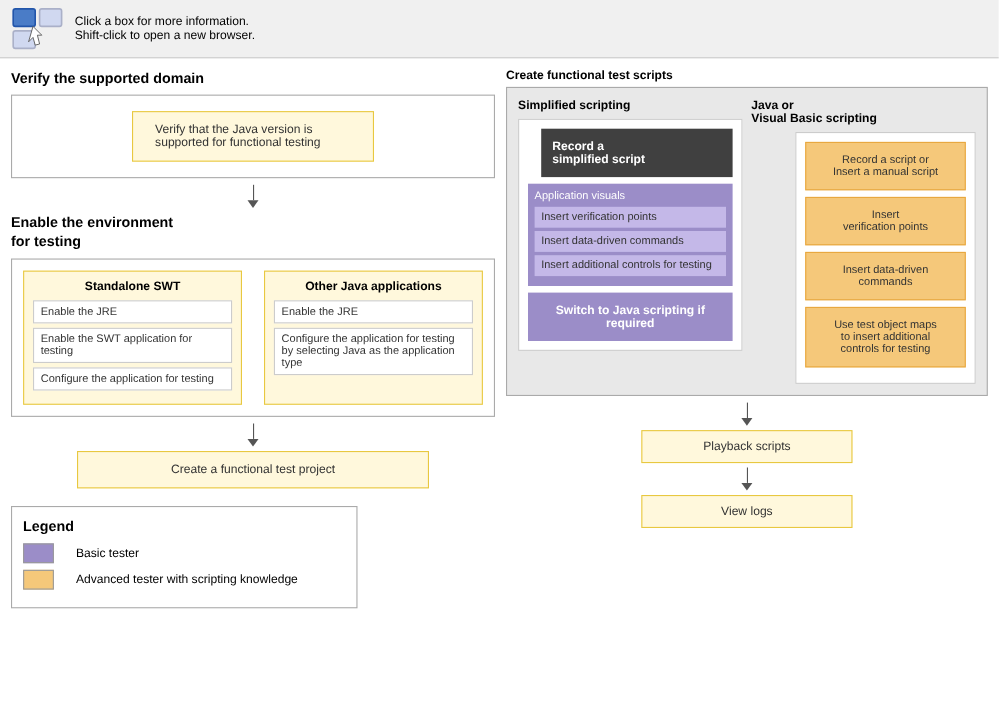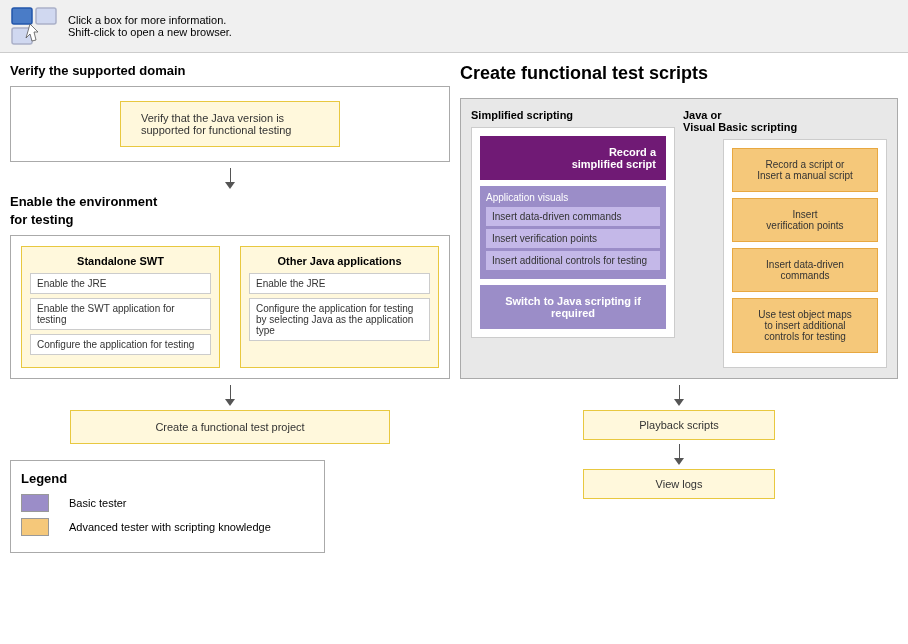--- a/index.html
+++ b/index.html
@@ -32,29 +32,29 @@
     
     .legend { border: 1px solid #aaa; padding: 10px; margin-top: 10px; width: 315px; }
     .legend-title { font-weight: bold; font-size: 13px; margin-bottom: 8px; }
     .legend-item { display: flex; align-items: center; gap: 20px; margin-bottom: 6px; font-size: 11px; }
     .legend-swatch { width: 28px; height: 18px; border: 1px solid #999; flex-shrink: 0; }
     .legend-swatch-purple { background: #9b8dc8; }
     .legend-swatch-orange { background: #f5c87a; }
 
     
     .right-panel { flex: 1; }
-    .right-title { font-size: 18px; font-weight: bold; color: #000; margin-bottom: 14px; }
+    .right-title { font-size: 11px; font-weight: bold; color: #000; margin-bottom: 4px; }
     .create-scripts-area { border: 1px solid #aaa; padding: 10px; background: #e8e8e8; margin-bottom: 6px; }
     .scripts-cols { display: flex; gap: 8px; }
     .script-col { flex: 1; }
     .script-col-title { font-weight: bold; font-size: 11px; margin-bottom: 6px; color: #000; }
 
     
     .simplified { background: #fff; border: 1px solid #ccc; padding: 8px; }
-    .s-box-purple { background: #701a75; color: #fff; padding: 10px; text-align: right; font-size: 11px; margin-bottom: 6px; font-weight: bold; }
+    .s-box-purple { background: #404040; color: #fff; padding: 10px; text-align: left; font-size: 11px; margin-bottom: 6px; font-weight: bold; margin-left: 12px; }
     .s-box-visuals { background: #9b8dc8; padding: 6px; margin-bottom: 6px; }
     .s-box-visuals-title { color: #fff; font-size: 10px; margin-bottom: 4px; }
     .s-inner-box { background: #c4b8e8; padding: 4px 6px; margin-bottom: 3px; font-size: 10px; color: #333; }
     .s-box-switch { background: #9b8dc8; color: #fff; padding: 10px; text-align: center; font-size: 11px; font-weight: bold; }
 
     
     .jvb-col { background: #fff; border: 1px solid #ccc; padding: 8px; margin-left: 40px; }
     .jvb-box-orange { background: #f5c87a; border: 1px solid #e8a840; padding: 10px; text-align: center; font-size: 10px; color: #333; margin-bottom: 6px; }
     .playback-box { background: #fff8dc; border: 1px solid #e8c840; padding: 8px 20px; text-align: center; font-size: 11px; color: #333; width: 192px; margin: 2px 0; }
     .vert-line { width: 1px; height: 14px; background: #555; }
@@ -146,22 +146,22 @@
 
     <div class="create-scripts-area">
       <div class="scripts-cols">
 
         <div class="script-col">
           <div class="script-col-title">Simplified scripting</div>
           <div class="simplified">
             <div class="s-box-purple">Record a<br>simplified script</div>
             <div class="s-box-visuals">
               <div class="s-box-visuals-title">Application visuals</div>
+              <div class="s-inner-box">Insert verification points</div>
               <div class="s-inner-box">Insert data-driven commands</div>
-              <div class="s-inner-box">Insert verification points</div>
               <div class="s-inner-box">Insert additional controls for testing</div>
             </div>
             <div class="s-box-switch">Switch to Java scripting if required</div>
           </div>
         </div>
 
         <div class="script-col">
           <div class="script-col-title" style="white-space:pre-line;">Java or
 Visual Basic scripting</div>
           <div class="jvb-col">

